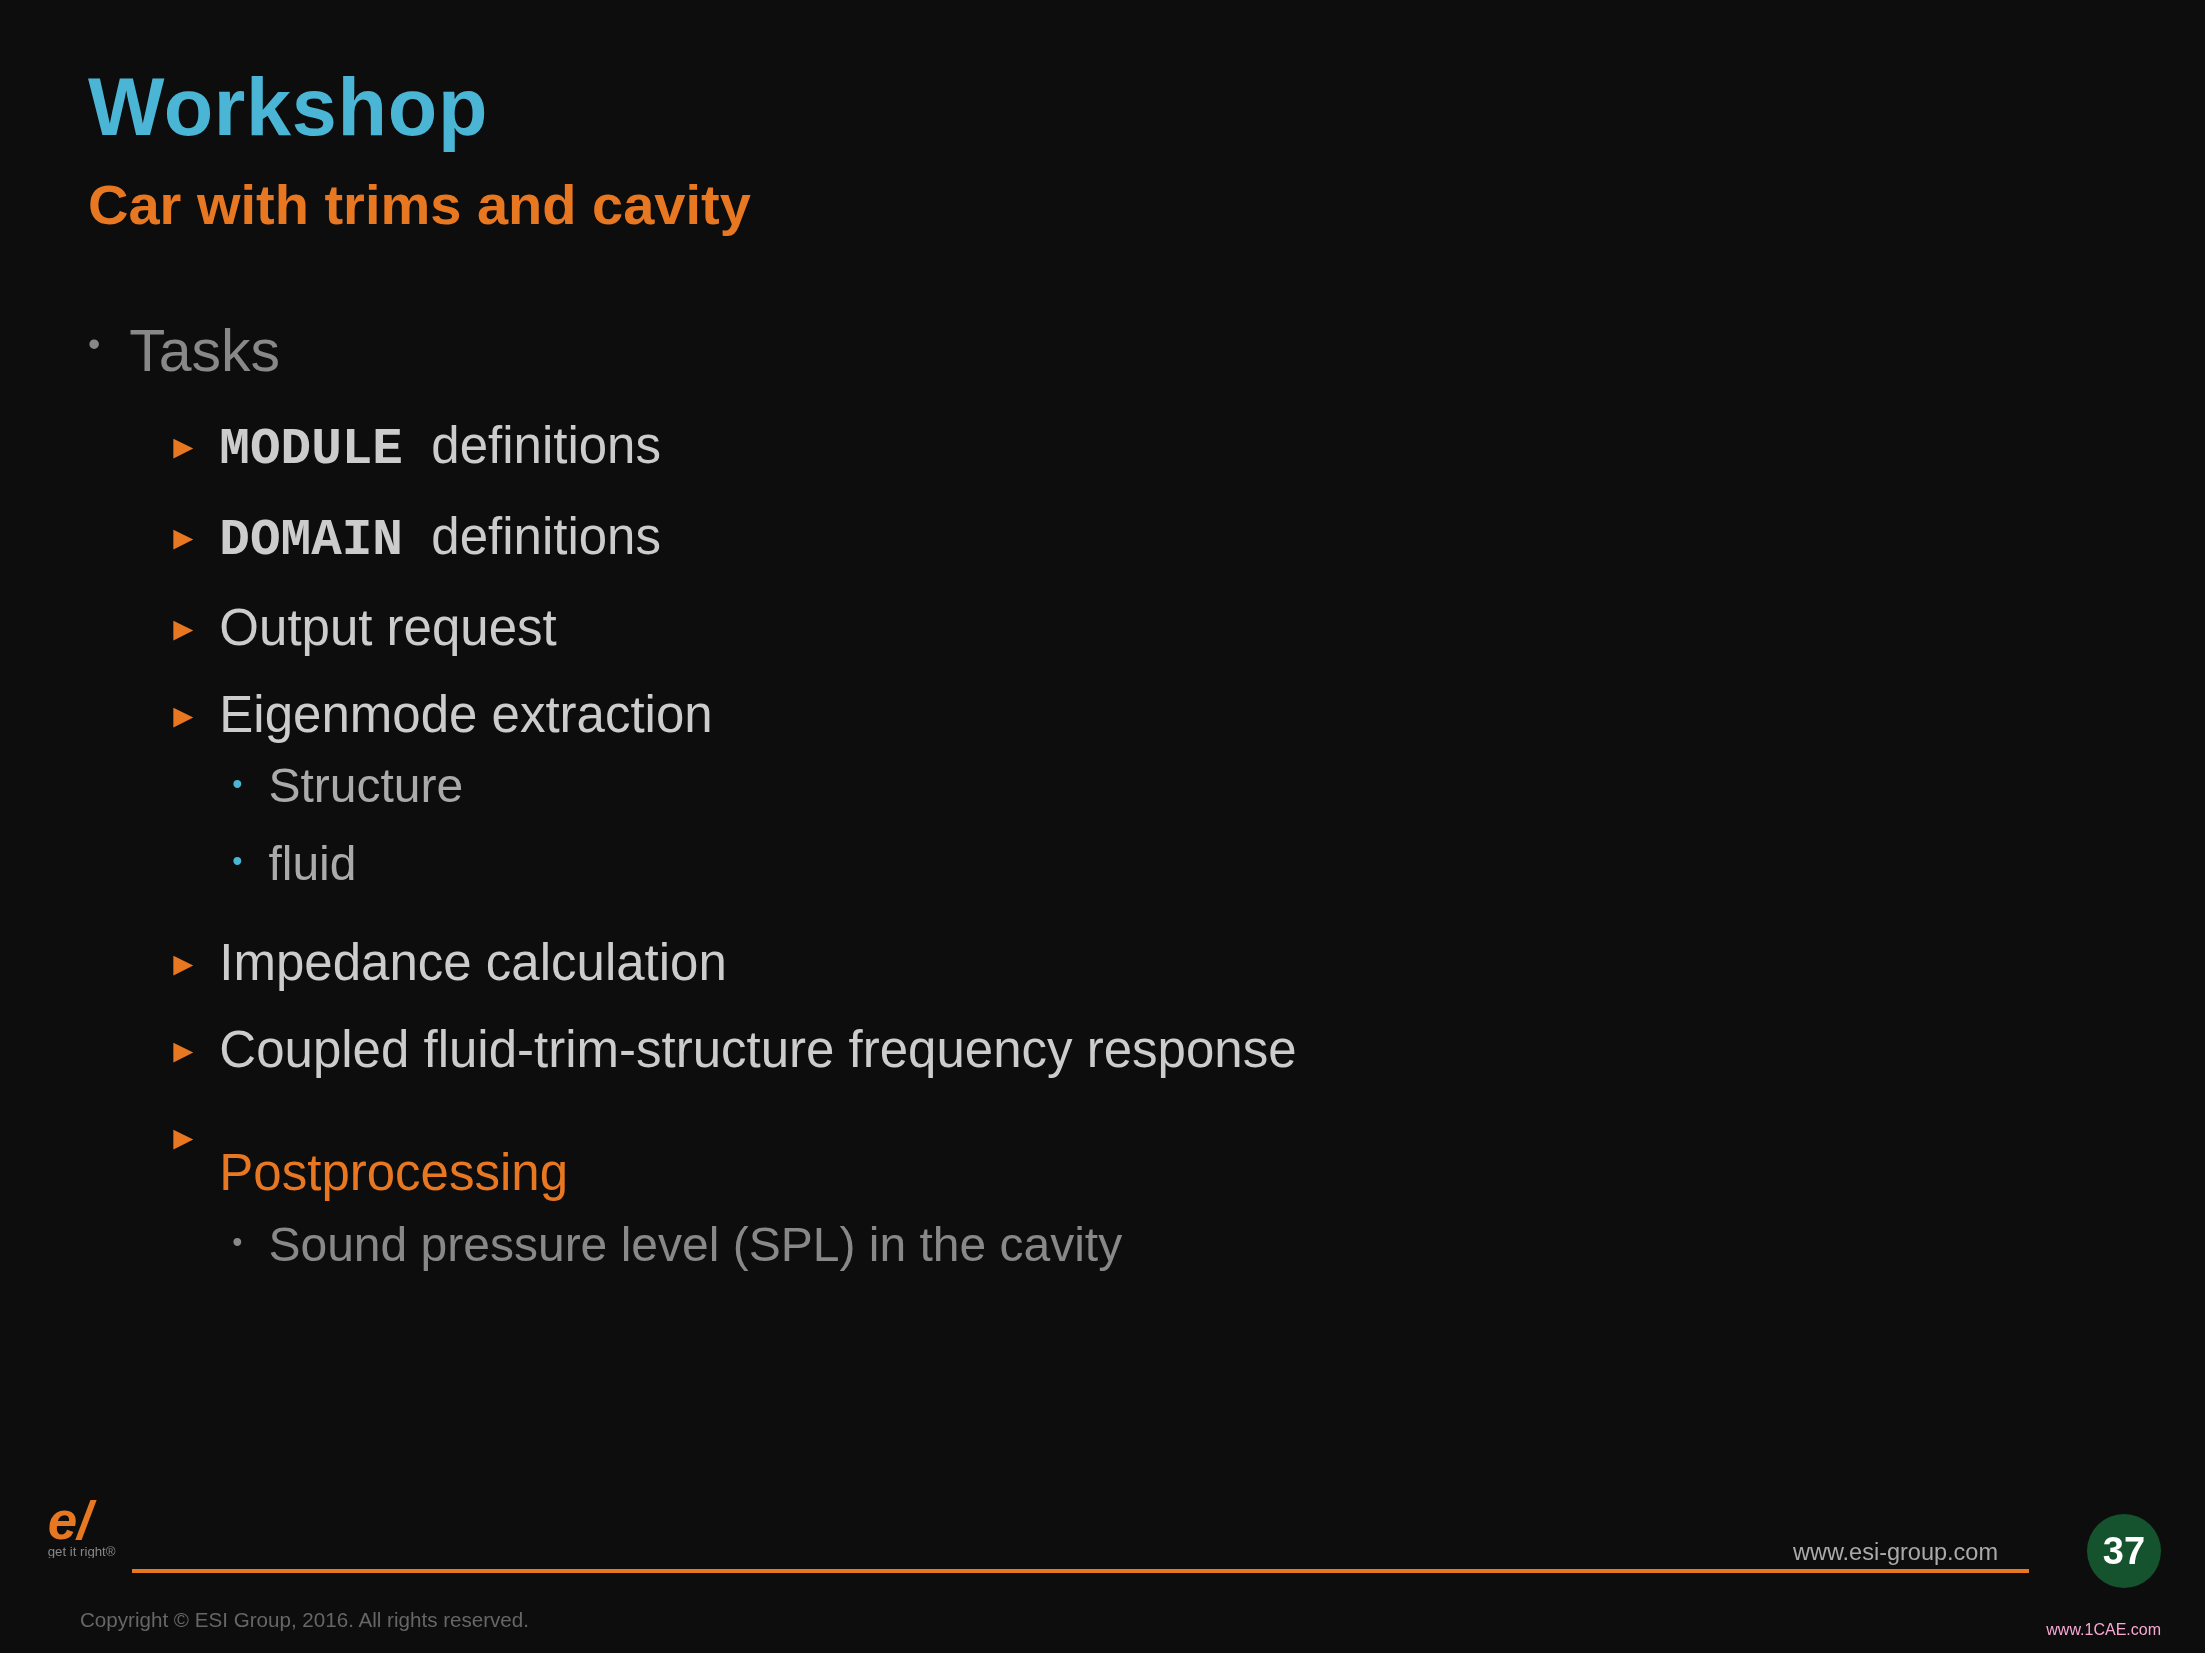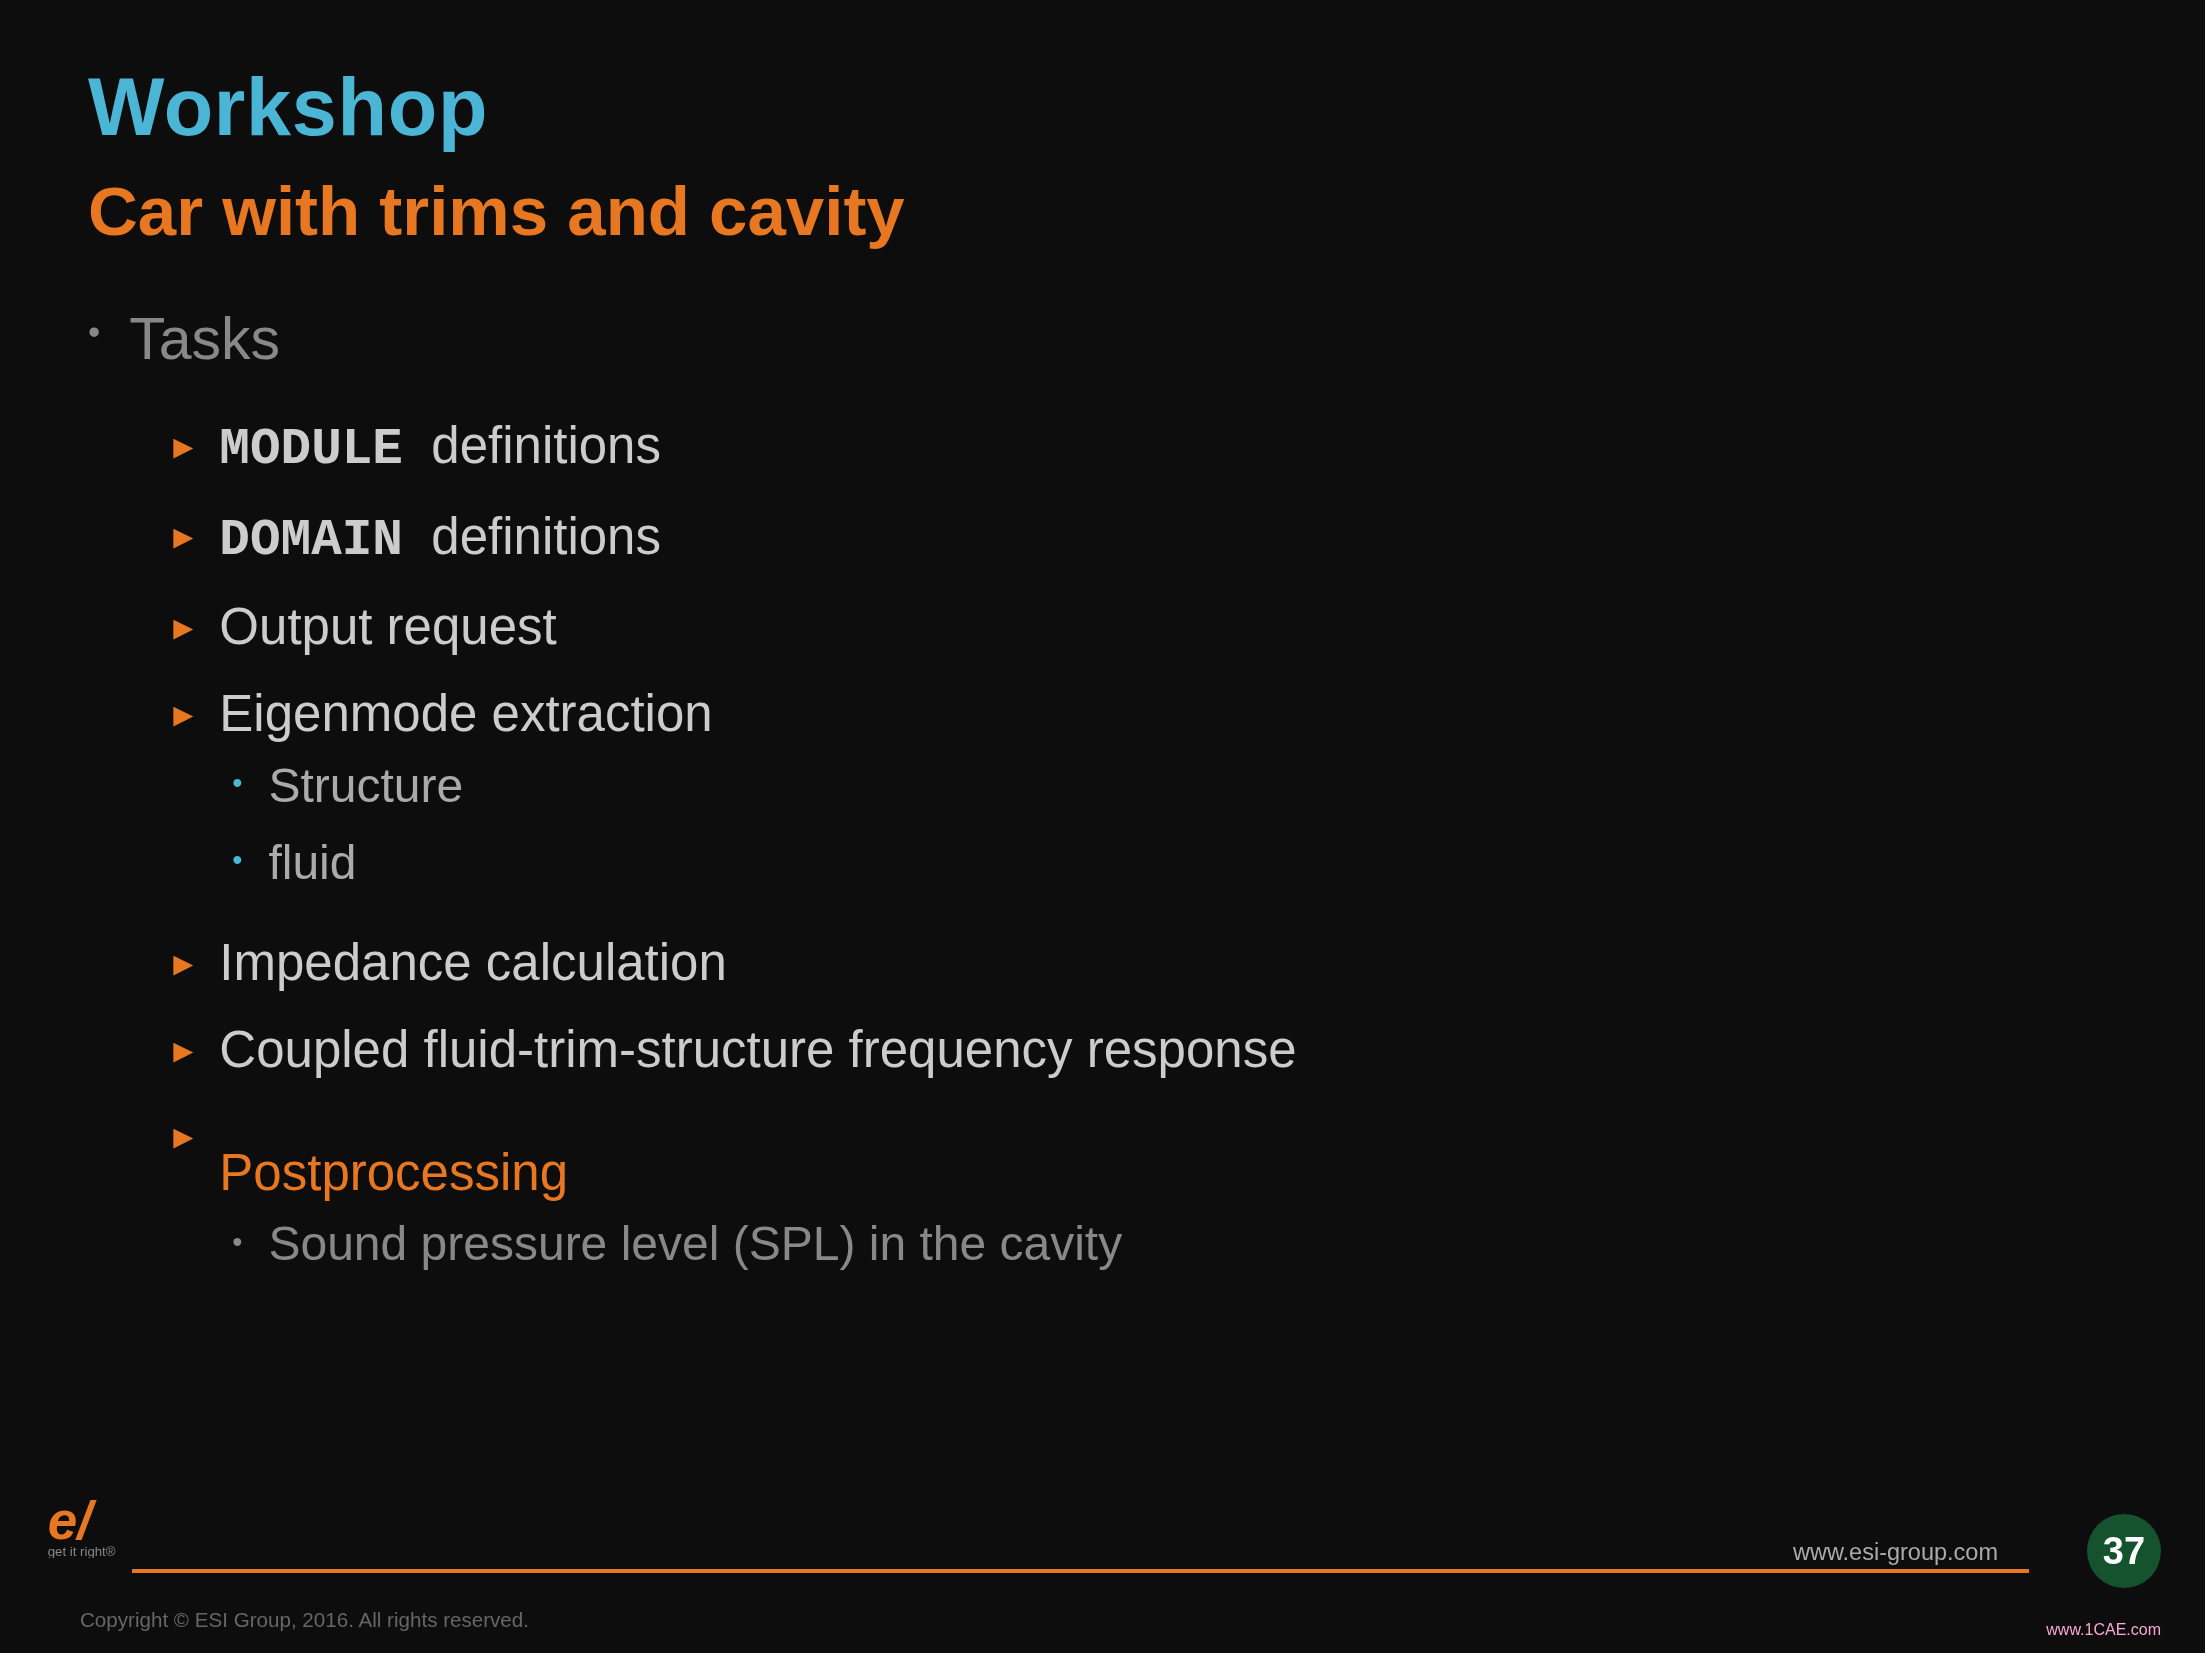--- a/index.html
+++ b/index.html
@@ -29,25 +29,25 @@
     .title-workshop {
       font-size: 81px;
       font-weight: 700;
       color: #4ab5d4;
       line-height: 1.2;
       margin-bottom: 14.7px;
       letter-spacing: 0.7px;
     }
 
     .title-sub {
-      font-size: 69px;
+      font-size: 56px;
       font-weight: 700;
       color: #e87722;
       line-height: 1.2;
-      margin-bottom: 51px;
+      margin-bottom: 79px;
     }
 
     .content-area {
       margin-top: 44px;
     }
 
     .top-level-item {
       display: flex;
       align-items: flex-start;
       margin-bottom: 0;
@@ -58,21 +58,21 @@
       color: #888888;
       margin-right: 29px;
       margin-top: 7.4px;
       flex-shrink: 0;
     }
 
     .tasks-label {
       font-size: 59px;
       color: #888888;
       font-weight: 400;
-      margin-bottom: 40px;
+      margin-bottom: 28px;
     }
 
     .sub-list {
       list-style: none;
       padding-left: 44px;
       margin-top: 7.4px;
     }
 
     .sub-list li {
       display: flex;

